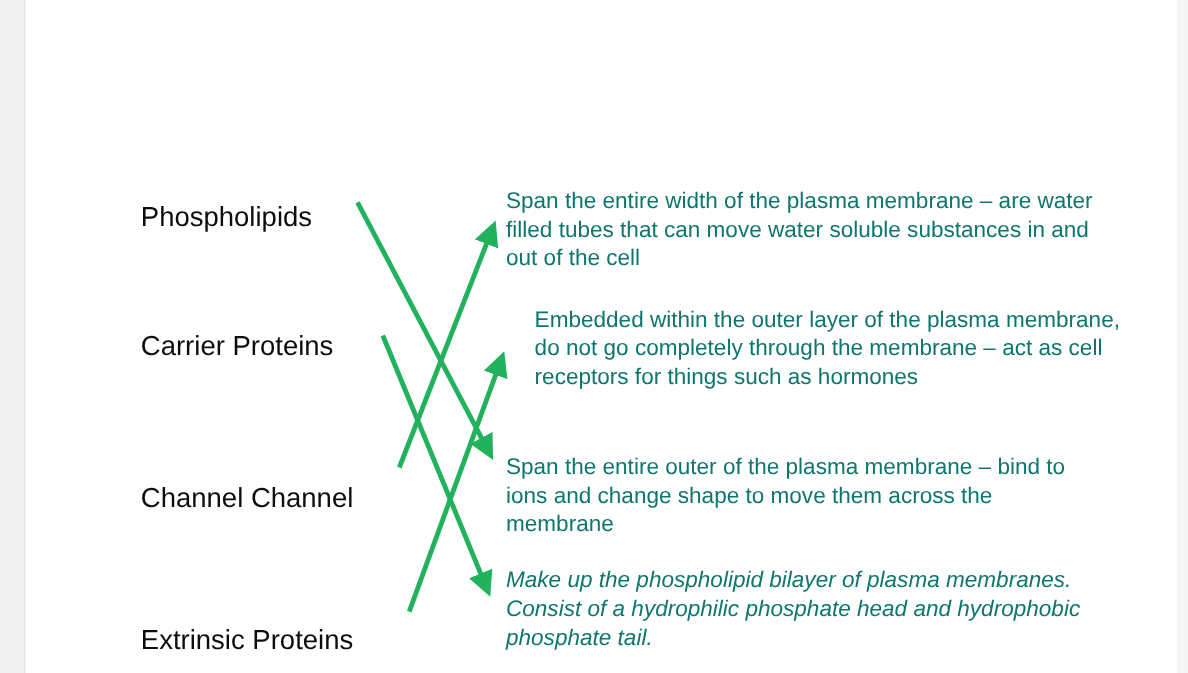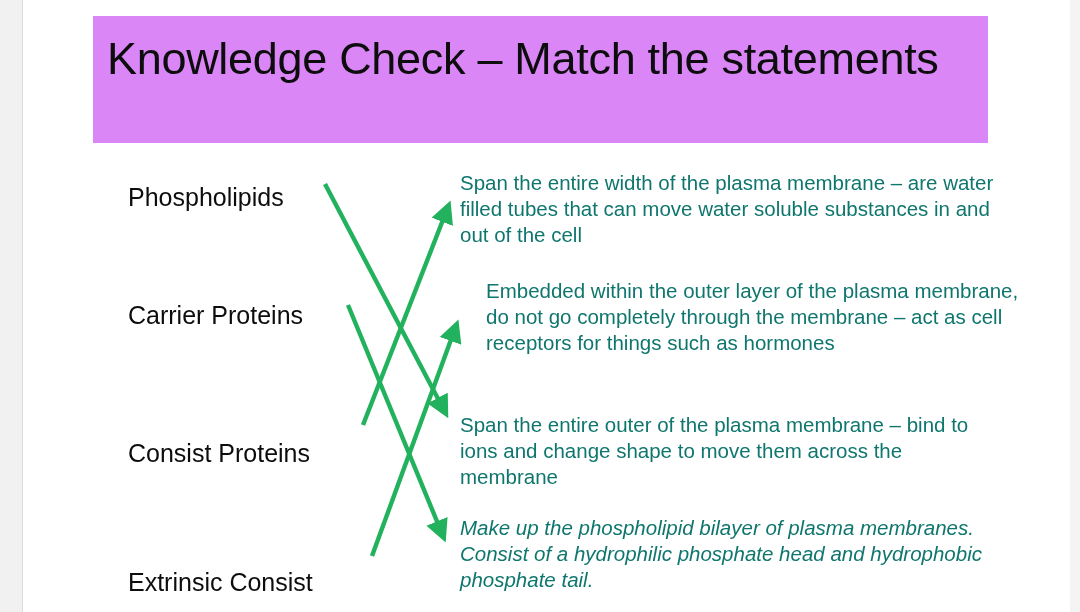--- a/index.html
+++ b/index.html
@@ -120,29 +120,26 @@
 </head>
 <body>
 
 <div id="slide-root">
 
   <div class="gutter-left"></div>
   <div class="gutter-right"></div>
 
   <div class="slide-canvas">
 
-    <div class="title-banner">
-      <div class="title-text">Knowledge Check – Match the statements</div>
-    </div>
 
     <div class="terms-col">
       <div class="term term-0">Phospholipids</div>
       <div class="term term-1">Carrier Proteins</div>
-      <div class="term term-2">Consist Proteins</div>
-      <div class="term term-3">Extrinsic Consist</div>
+      <div class="term term-2">Channel Channel</div>
+      <div class="term term-3">Extrinsic Proteins</div>
     </div>
 
     <div class="statements-col">
       <div class="statement stmt-0">Span the entire width of the plasma membrane – are water filled tubes that can move water soluble substances in and out of the cell</div>
       <div class="statement stmt-1">Embedded within the outer layer of the plasma membrane, do not go completely through the membrane – act as cell receptors for things such as hormones</div>
       <div class="statement stmt-2">Span the entire outer of the plasma membrane – bind to ions and change shape to move them across the membrane</div>
       <div class="statement stmt-3">Make up the phospholipid bilayer of plasma membranes. Consist of a hydrophilic phosphate head and hydrophobic phosphate tail.</div>
     </div>
 
     <svg class="connectors" viewBox="0 0 1047 612" width="1047" height="612" xmlns="http://www.w3.org/2000/svg">

